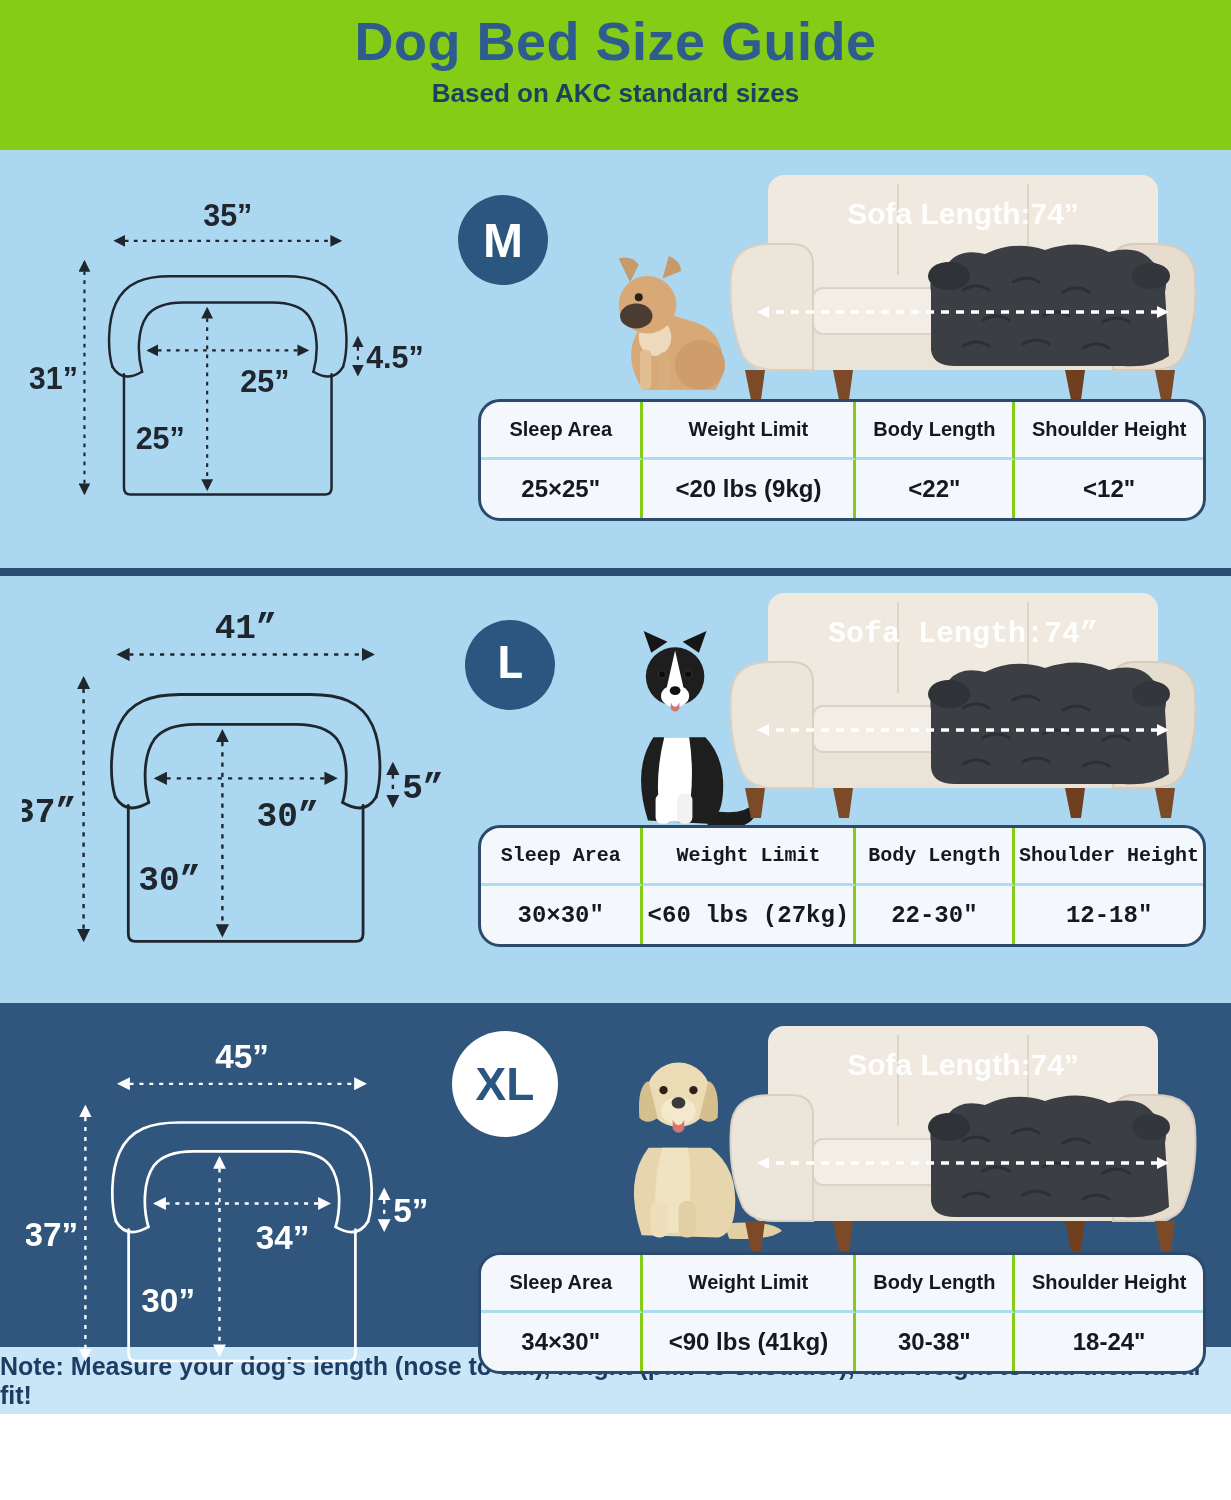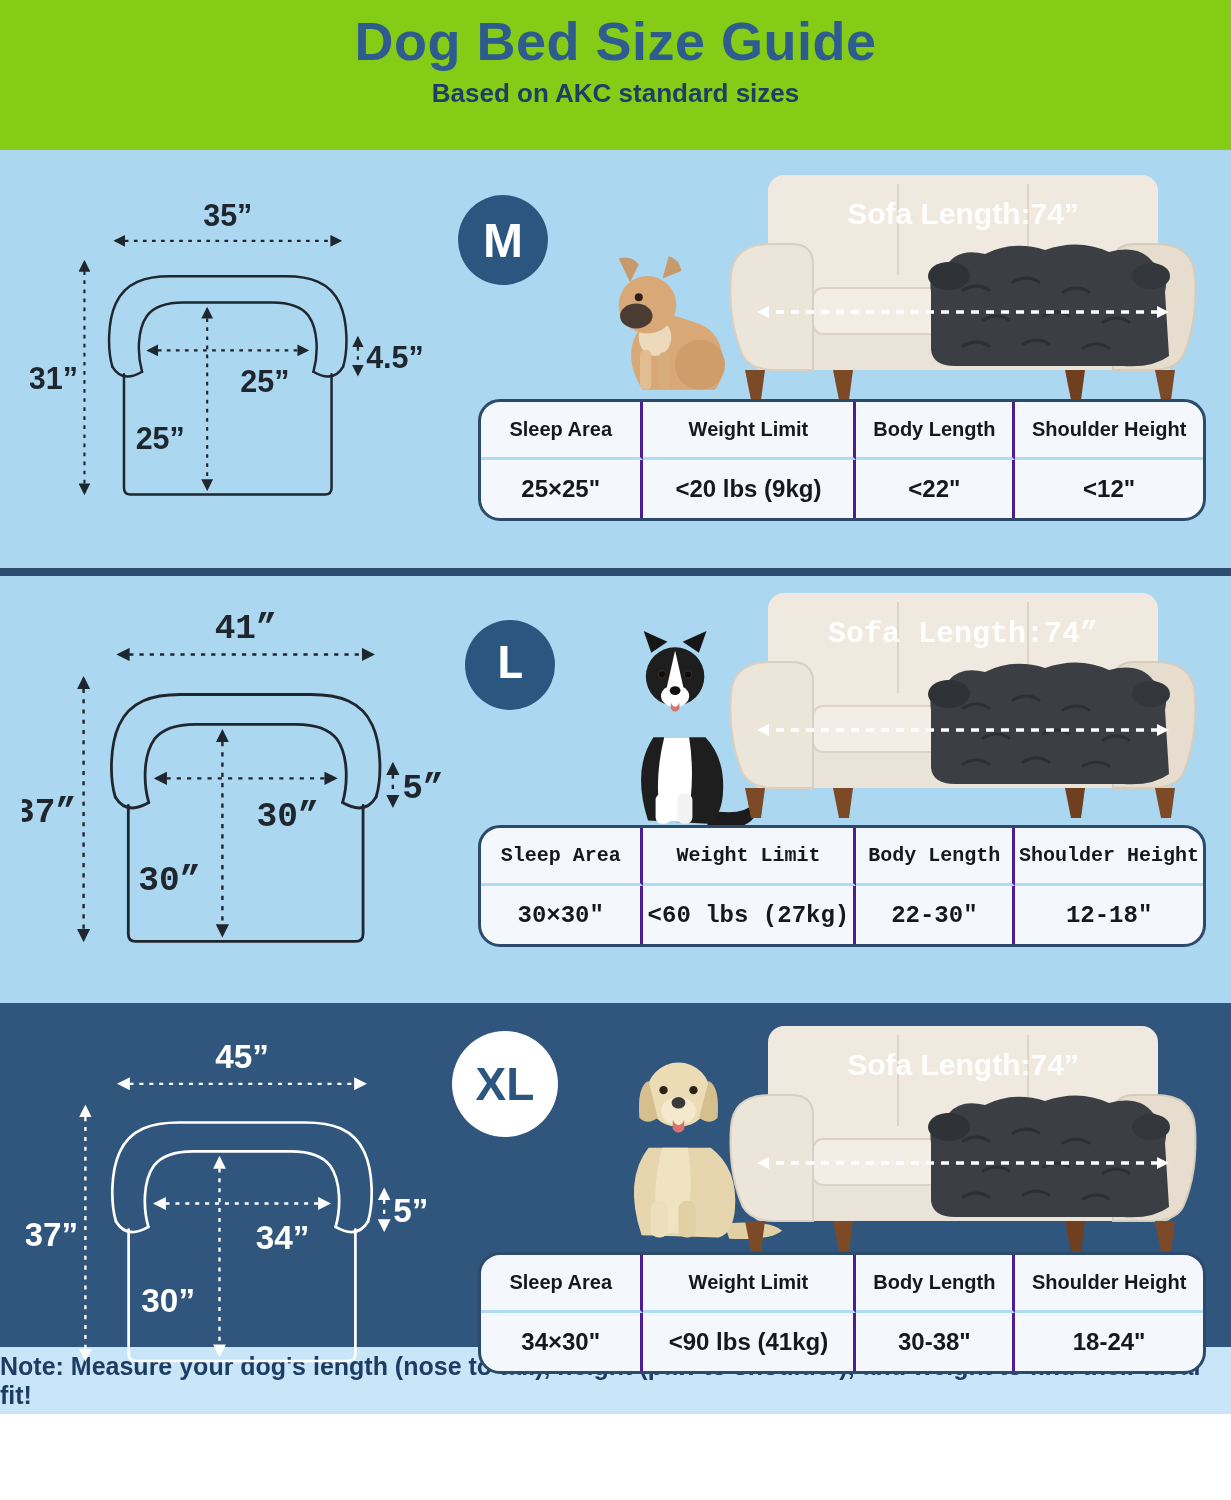--- a/index.html
+++ b/index.html
@@ -31,21 +31,21 @@
   .badge{position:absolute;border-radius:50%;display:flex;align-items:center;justify-content:center;font-weight:700;}
   .badge-dark{width:90px;height:90px;background:#2a567f;color:#ffffff;font-size:48px;}
   .badge-white{width:106px;height:106px;background:#ffffff;color:#2a567f;font-size:46px;}
   
   .size-table{
     position:absolute;left:478px;top:249px;width:728px;height:122px;
     background:#f4f8fc;border:3px solid #2c4a6b;border-radius:22px;
     box-sizing:border-box;overflow:hidden;display:grid;grid-template-rows:1fr 1fr;
   }
   .trow{display:grid;grid-template-columns:22.5% 29.5% 22% 26%;}
-  .trow > div{display:flex;align-items:center;justify-content:center;border-right:3px solid #4c1d95;color:#15181c;}
+  .trow > div{display:flex;align-items:center;justify-content:center;border-right:3px solid #84cc16;color:#15181c;}
   .trow > div:last-child{border-right:none;}
   .trow.thead > div{font-size:20px;font-weight:600;border-bottom:3px solid #aedcf2;}
   .trow.tvals > div{font-size:24px;font-weight:700;}
   
   .note-bar{height:67px;background:#c8e6f8;display:flex;align-items:center;justify-content:center;}
   .note-bar span{font-size:25px;font-weight:600;color:#1d3c63;}
   .sofa-img,.dog-img{position:absolute;}
 </style>
 </head>
 <body>

